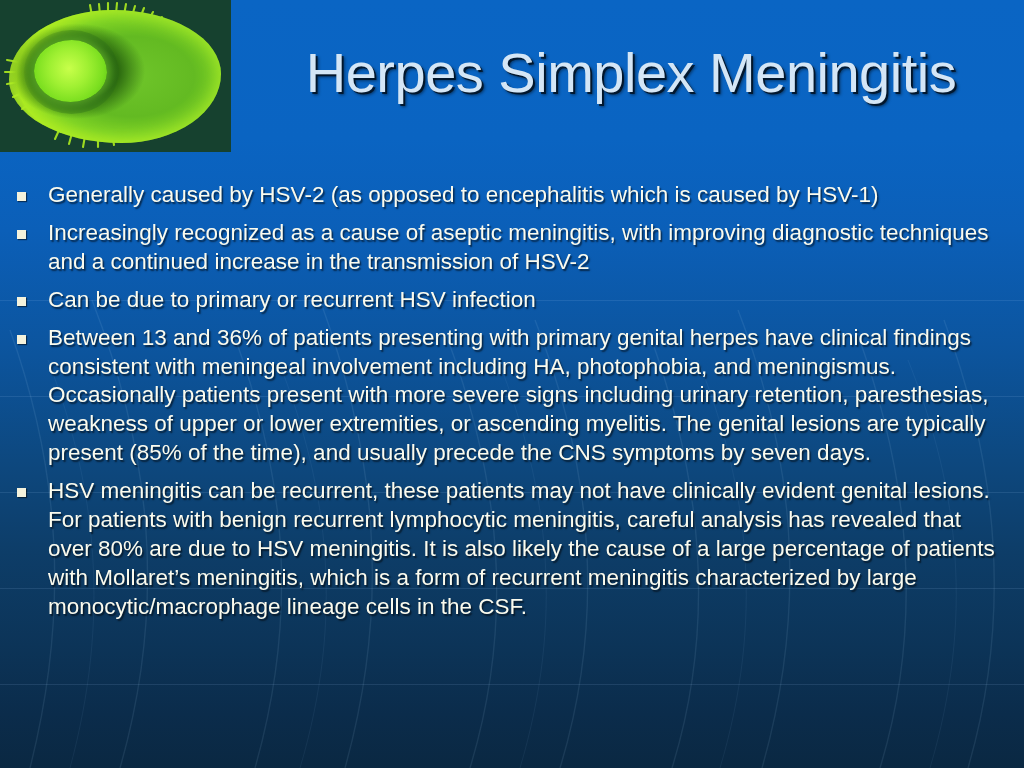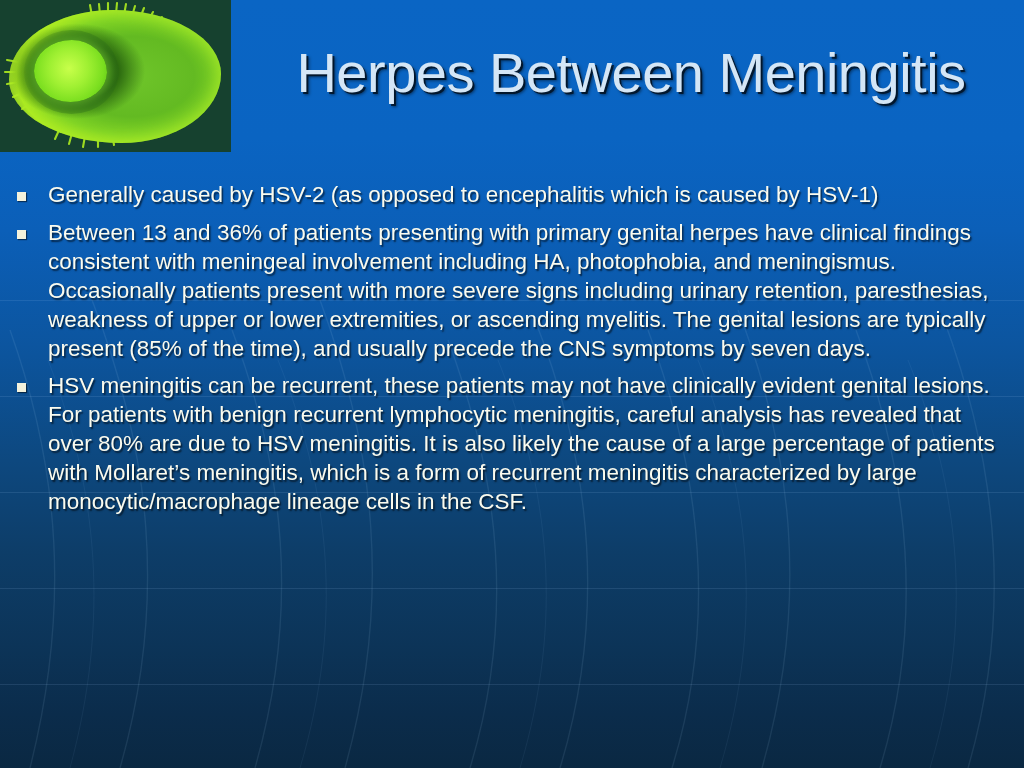--- a/index.html
+++ b/index.html
@@ -212,30 +212,38 @@
         <line x1="203" y1="73" x2="215" y2="73"></line>
         <line x1="201" y1="84" x2="213" y2="88"></line>
       </g>
     </svg>
     <div class="cell-outer"></div>
     <div class="nucleus-halo"></div>
     <div class="nucleus"></div>
     <div class="cell-rim"></div>
   </div>
 
-  <div id="title">Herpes Between Meningitis</div>
+  <div id="title">Herpes Simplex Meningitis</div>
 
   <div id="body">
     <ul class="bullets">
       <li>
         <span class="marker"></span>
         <span>Generally caused by HSV-2 (as opposed to encephalitis which is caused by HSV-1)</span>
       </li>
       <li>
         <span class="marker"></span>
+        <span>Increasingly recognized as a cause of aseptic meningitis, with improving diagnostic techniques and a continued increase in the transmission of HSV-2</span>
+      </li>
+      <li>
+        <span class="marker"></span>
+        <span>Can be due to primary or recurrent HSV infection</span>
+      </li>
+      <li>
+        <span class="marker"></span>
         <span>Between 13 and 36% of patients presenting with primary genital herpes have clinical findings consistent with meningeal involvement including HA, photophobia, and meningismus.  Occasionally patients present with more severe signs including urinary retention, paresthesias, weakness of upper or lower extremities, or ascending myelitis.  The genital lesions are typically present (85% of the time), and usually precede the CNS symptoms by seven days.</span>
       </li>
       <li>
         <span class="marker"></span>
         <span>HSV meningitis can be recurrent, these patients may not have clinically evident genital lesions.  For patients with benign recurrent lymphocytic meningitis, careful analysis has revealed that over 80% are due to HSV meningitis.  It is also likely the cause of a large percentage of patients with Mollaret’s meningitis, which is a form of recurrent meningitis characterized by large monocytic/macrophage lineage cells in the CSF.</span>
       </li>
     </ul>
   </div>
 
 </div>

